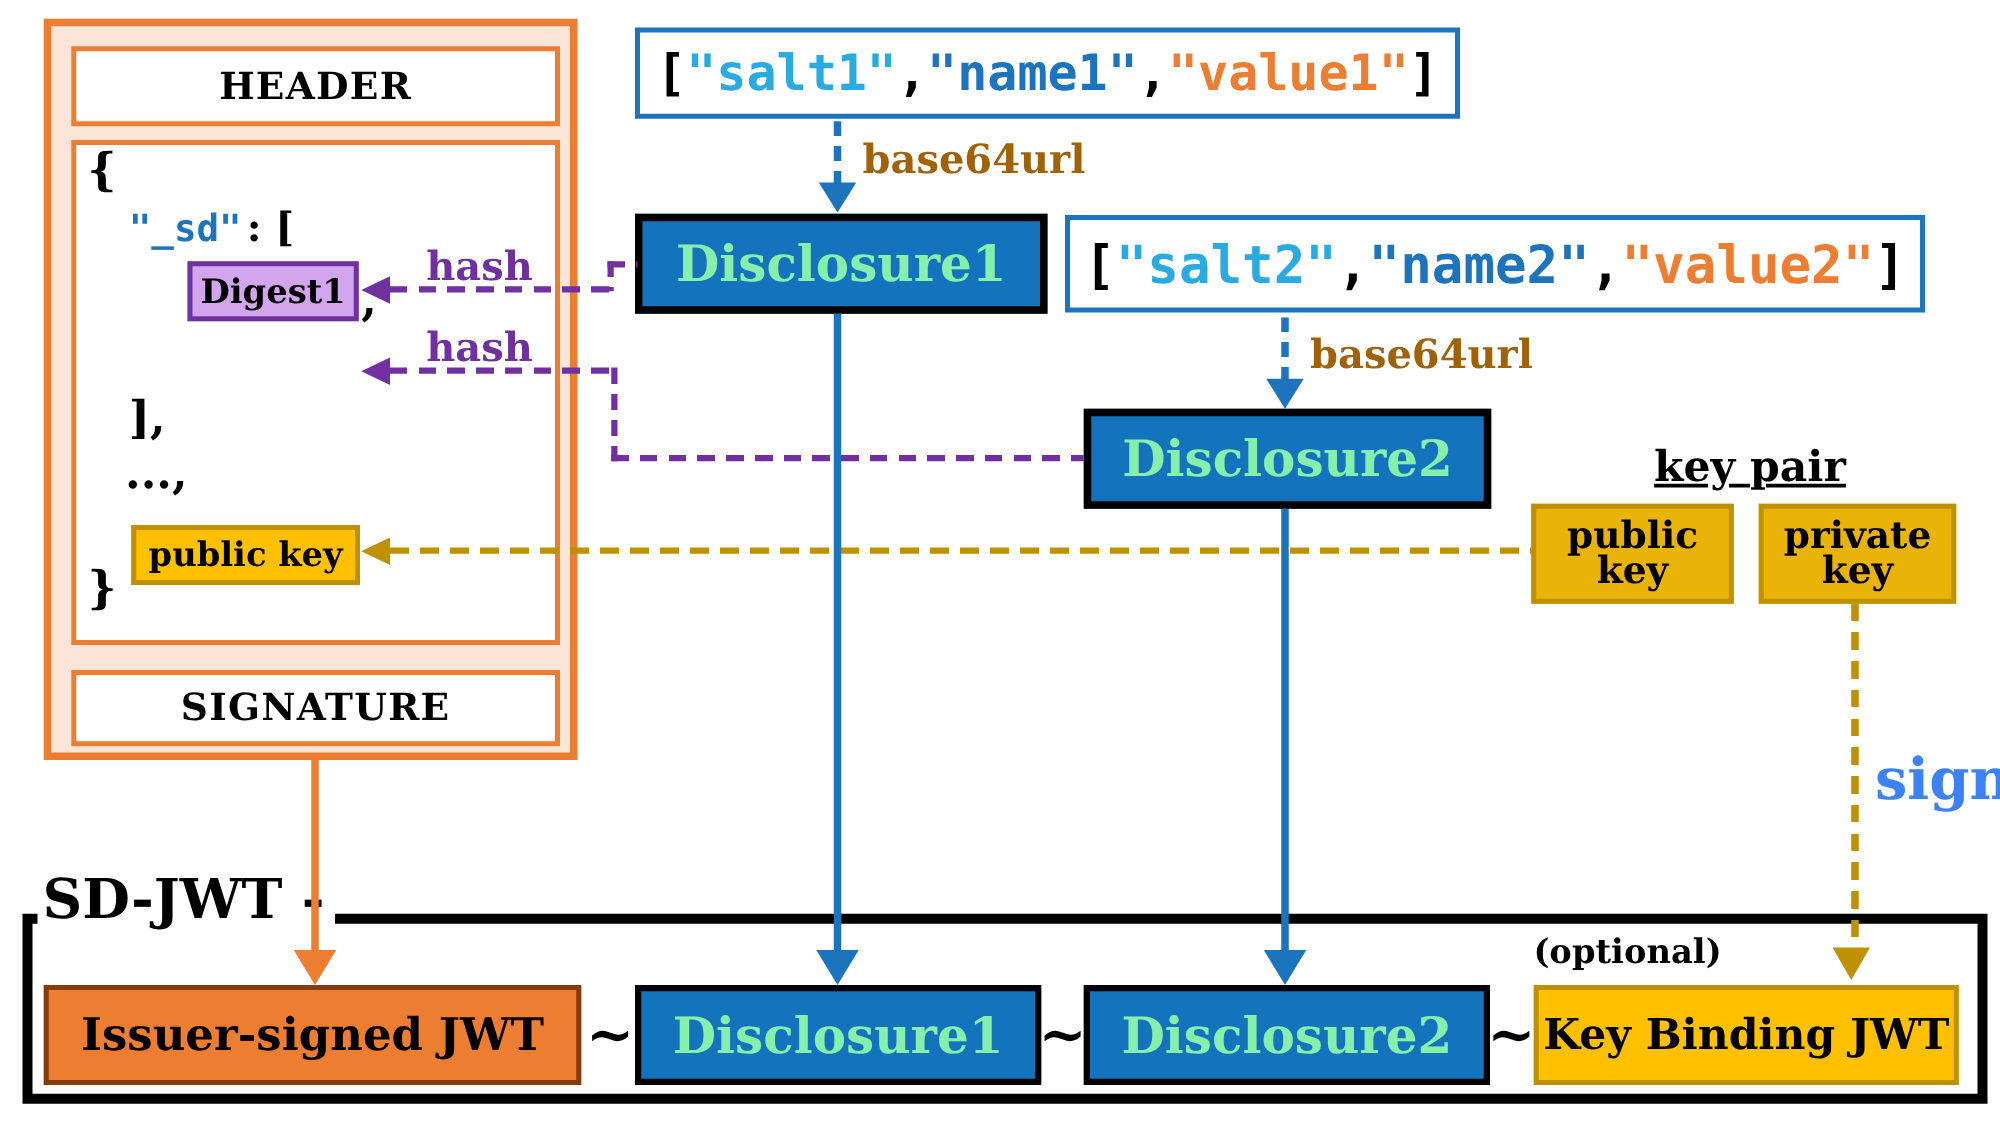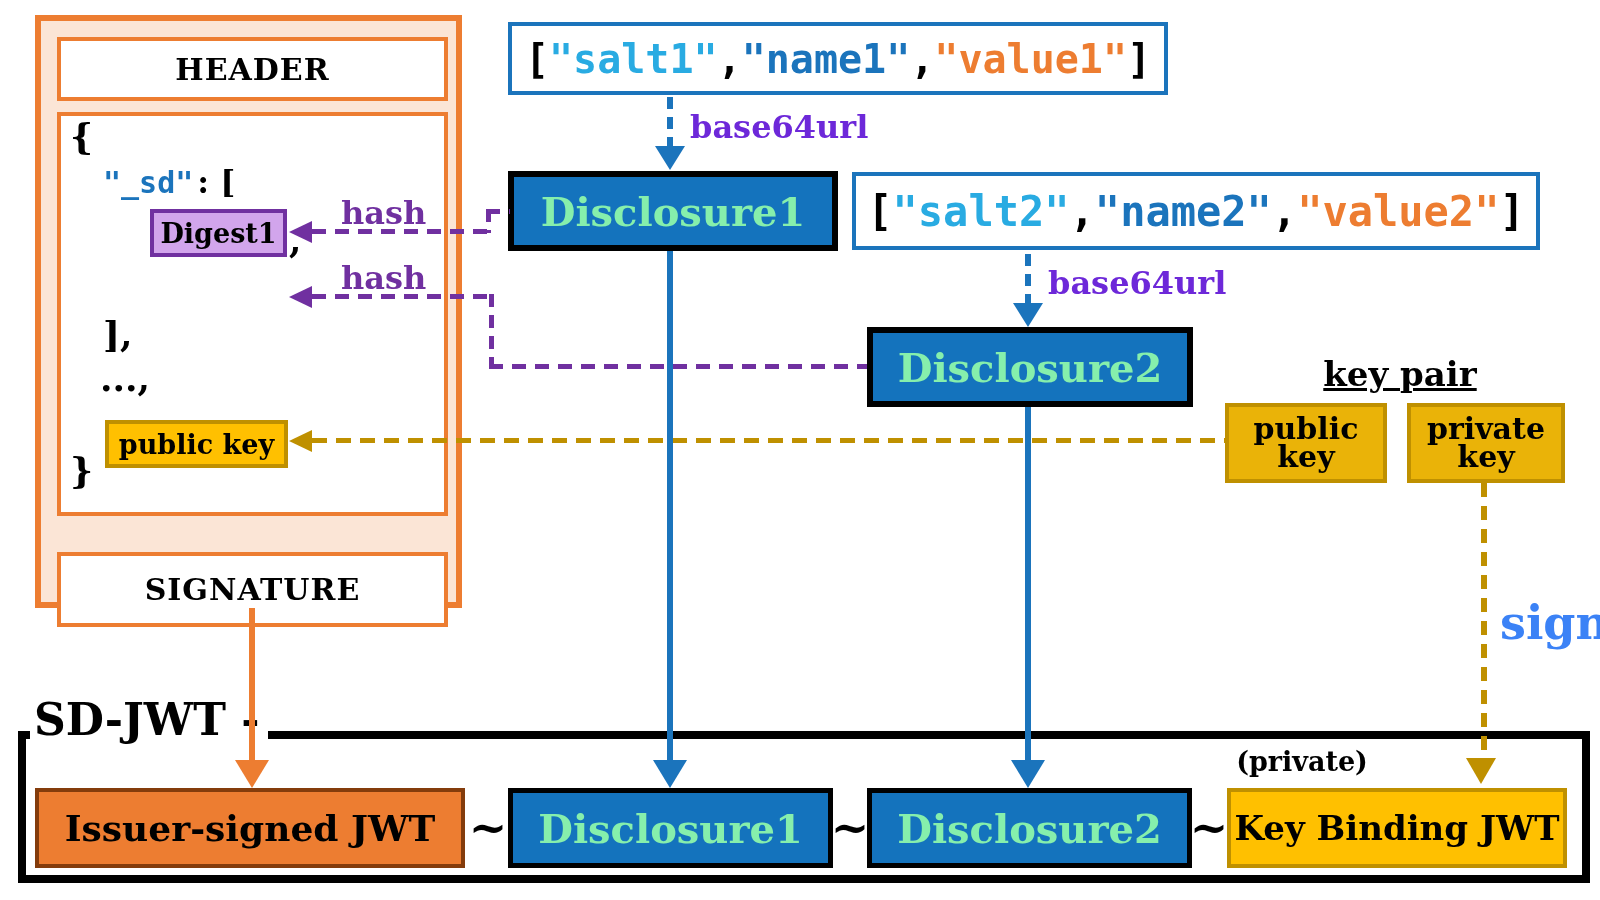--- a/index.html
+++ b/index.html
@@ -8,21 +8,21 @@
   .abs{position:absolute;box-sizing:border-box;}
   .serifb{font-family:"DejaVu Serif",serif;font-weight:bold;color:#000;}
   .mono{font-family:"DejaVu Sans Mono",monospace;font-weight:bold;}
   .center{display:flex;align-items:center;justify-content:center;text-align:center;}
 
   
   .panel-outer{left:35px;top:15px;width:427px;height:593px;background:#FBE5D6;border:6px solid #ED7D31;z-index:1;}
   .white-sub{background:#fff;border:4px solid #ED7D31;z-index:2;}
   .hdr-box{left:57px;top:37px;width:391px;height:64px;}
   .claims-box{left:57px;top:112px;width:391px;height:404px;}
-  .sig-box{left:57px;top:552px;width:391px;height:75px;}
+  .sig-box{left:57px;top:536px;width:391px;height:61px;}
   .panel-title{font-size:30px;letter-spacing:1px;}
 
   .punct{font-size:36px;line-height:1;z-index:3;}
   .sd-line{left:103px;top:163px;z-index:3;white-space:nowrap;}
   .sd-key{font-size:30px;color:#1B74BC;}
   .sd-colon{font-size:32px;color:#000;font-family:"DejaVu Serif",serif;font-weight:bold;margin-left:4px;}
   .digest{left:150px;width:137px;height:48px;background:#D2A5EC;border:4px solid #7030A0;font-size:27px;z-index:3;}
   .pk-field{left:105px;top:420px;width:183px;height:48px;background:#FFC000;border:4px solid #BF9000;font-size:27px;z-index:3;}
 
   
@@ -52,21 +52,21 @@
   .orange-solid{background:#ED7D31;}
   .blue-dash-v{background:repeating-linear-gradient(180deg,#1B74BC 0 12px,transparent 12px 20px);}
   .purple-dash-h{background:repeating-linear-gradient(90deg,#7030A0 0 14px,transparent 14px 23px);}
   .purple-dash-v{background:repeating-linear-gradient(180deg,#7030A0 0 13px,transparent 13px 21px);width:5px;}
   .gold-dash-h{background:repeating-linear-gradient(90deg,#BF9000 0 15px,transparent 15px 24px);}
   .gold-dash-v{background:repeating-linear-gradient(180deg,#BF9000 0 14px,transparent 14px 23px);}
 
   .head-down{width:0;height:0;z-index:6;}
   .head-left{width:0;height:0;z-index:6;}
 
-  .lbl-blue{color:#6d28d9;font-size:32px;z-index:6;white-space:nowrap;}
+  .lbl-blue{color:#a16207;font-size:32px;z-index:6;white-space:nowrap;}
   .lbl-purple{color:#7030A0;font-size:32px;z-index:6;}
   .lbl-gold{color:#3b82f6;font-size:46px;z-index:6;}
 
   
   .sdjwt-box{left:18px;top:731px;width:1572px;height:152px;border:8px solid #000;z-index:1;}
   .sdjwt-legend{left:30px;top:697px;background:#fff;padding:0 8px 0 4px;font-size:44px;line-height:1.05;z-index:4;white-space:nowrap;}
   .issuer{left:35px;top:788px;width:430px;height:80px;background:#ED7D31;border:4px solid #843C0C;font-size:36px;z-index:5;}
   .disc-b1{left:508px;top:788px;width:325px;height:80px;}
   .disc-b2{left:867px;top:788px;width:325px;height:80px;}
   .disc-b{z-index:5;border-width:5px;}
@@ -181,18 +181,18 @@
   </div>
   <div class="abs serifb tilde" style="left:468px;">~</div>
   <div class="abs disc disc-b disc-b1 center serifb">
     <span>Disclosure1</span>
   </div>
   <div class="abs serifb tilde" style="left:830px;">~</div>
   <div class="abs disc disc-b disc-b2 center serifb">
     <span>Disclosure2</span>
   </div>
   <div class="abs serifb tilde" style="left:1189px;">~</div>
-  <div class="abs serifb optional">(private)</div>
+  <div class="abs serifb optional">(optional)</div>
   <div class="abs kbj center serifb">
     <span>Key Binding JWT</span>
   </div>
 
 </div>
 
 </body></html>

